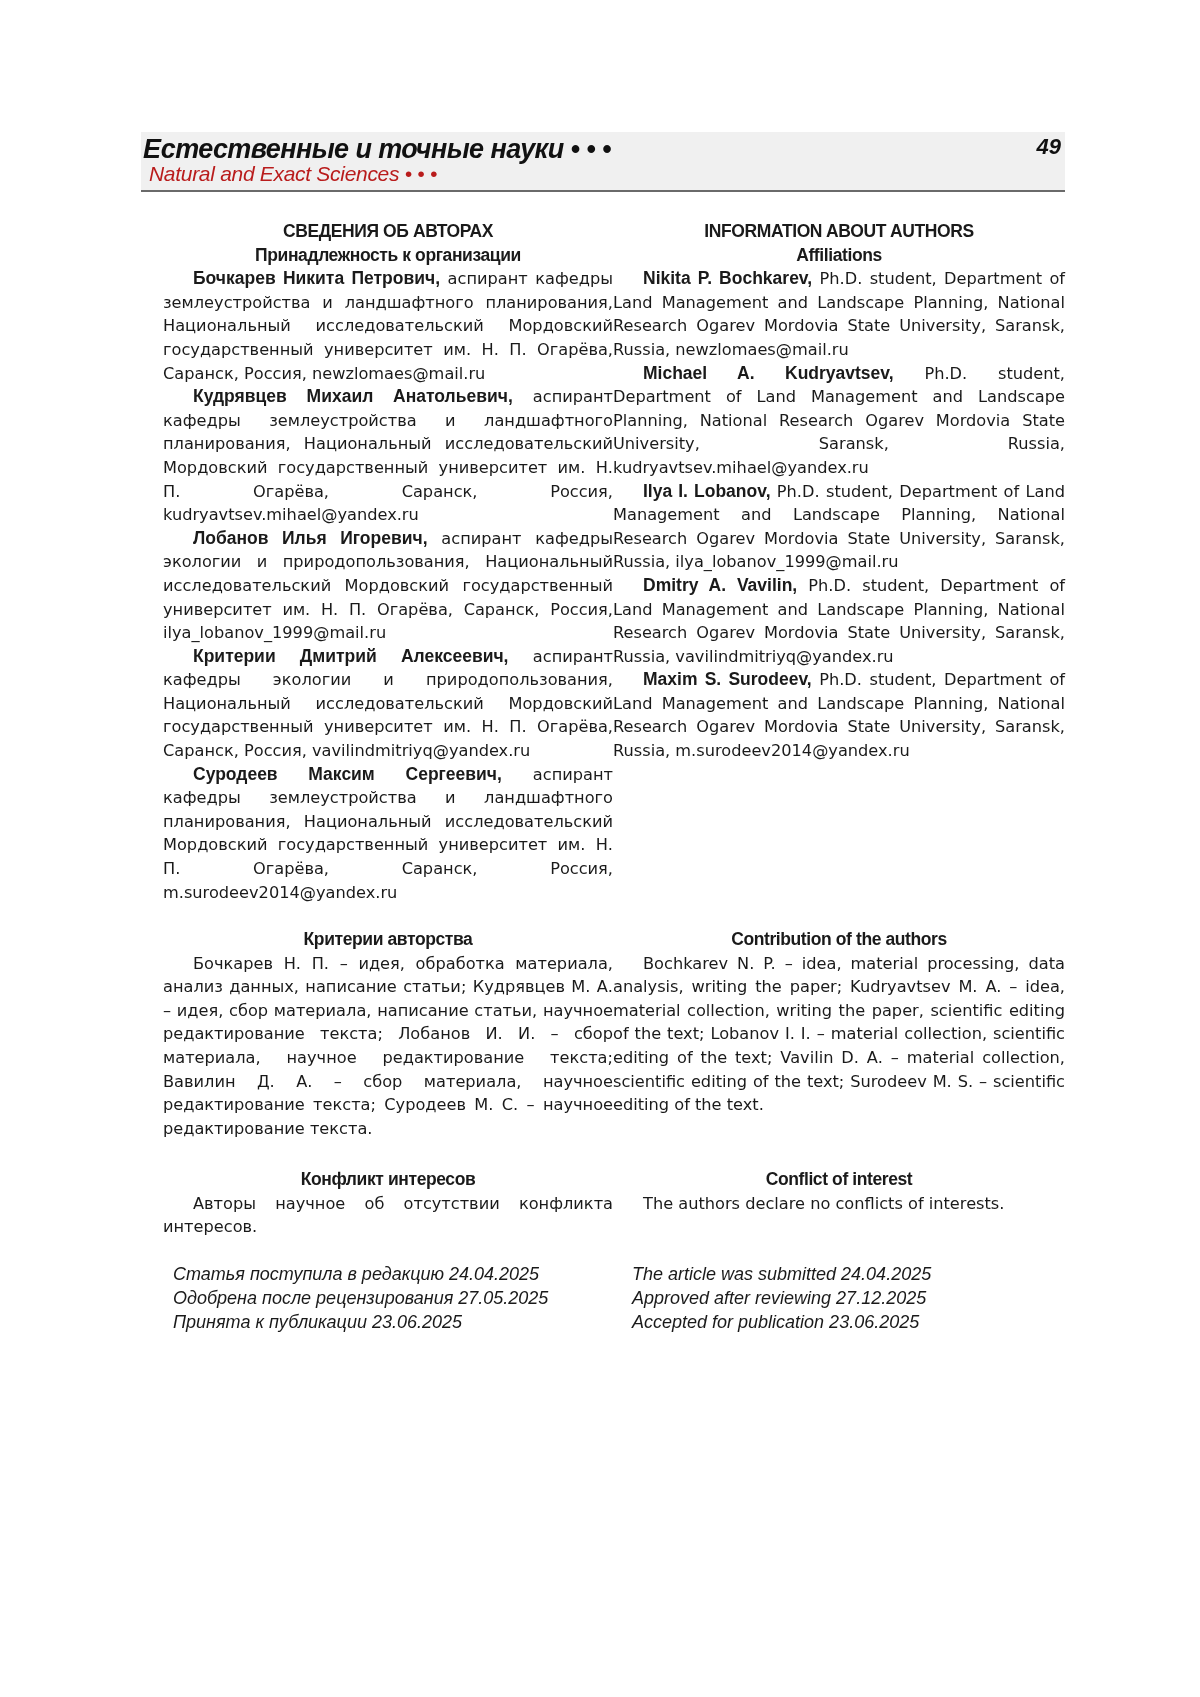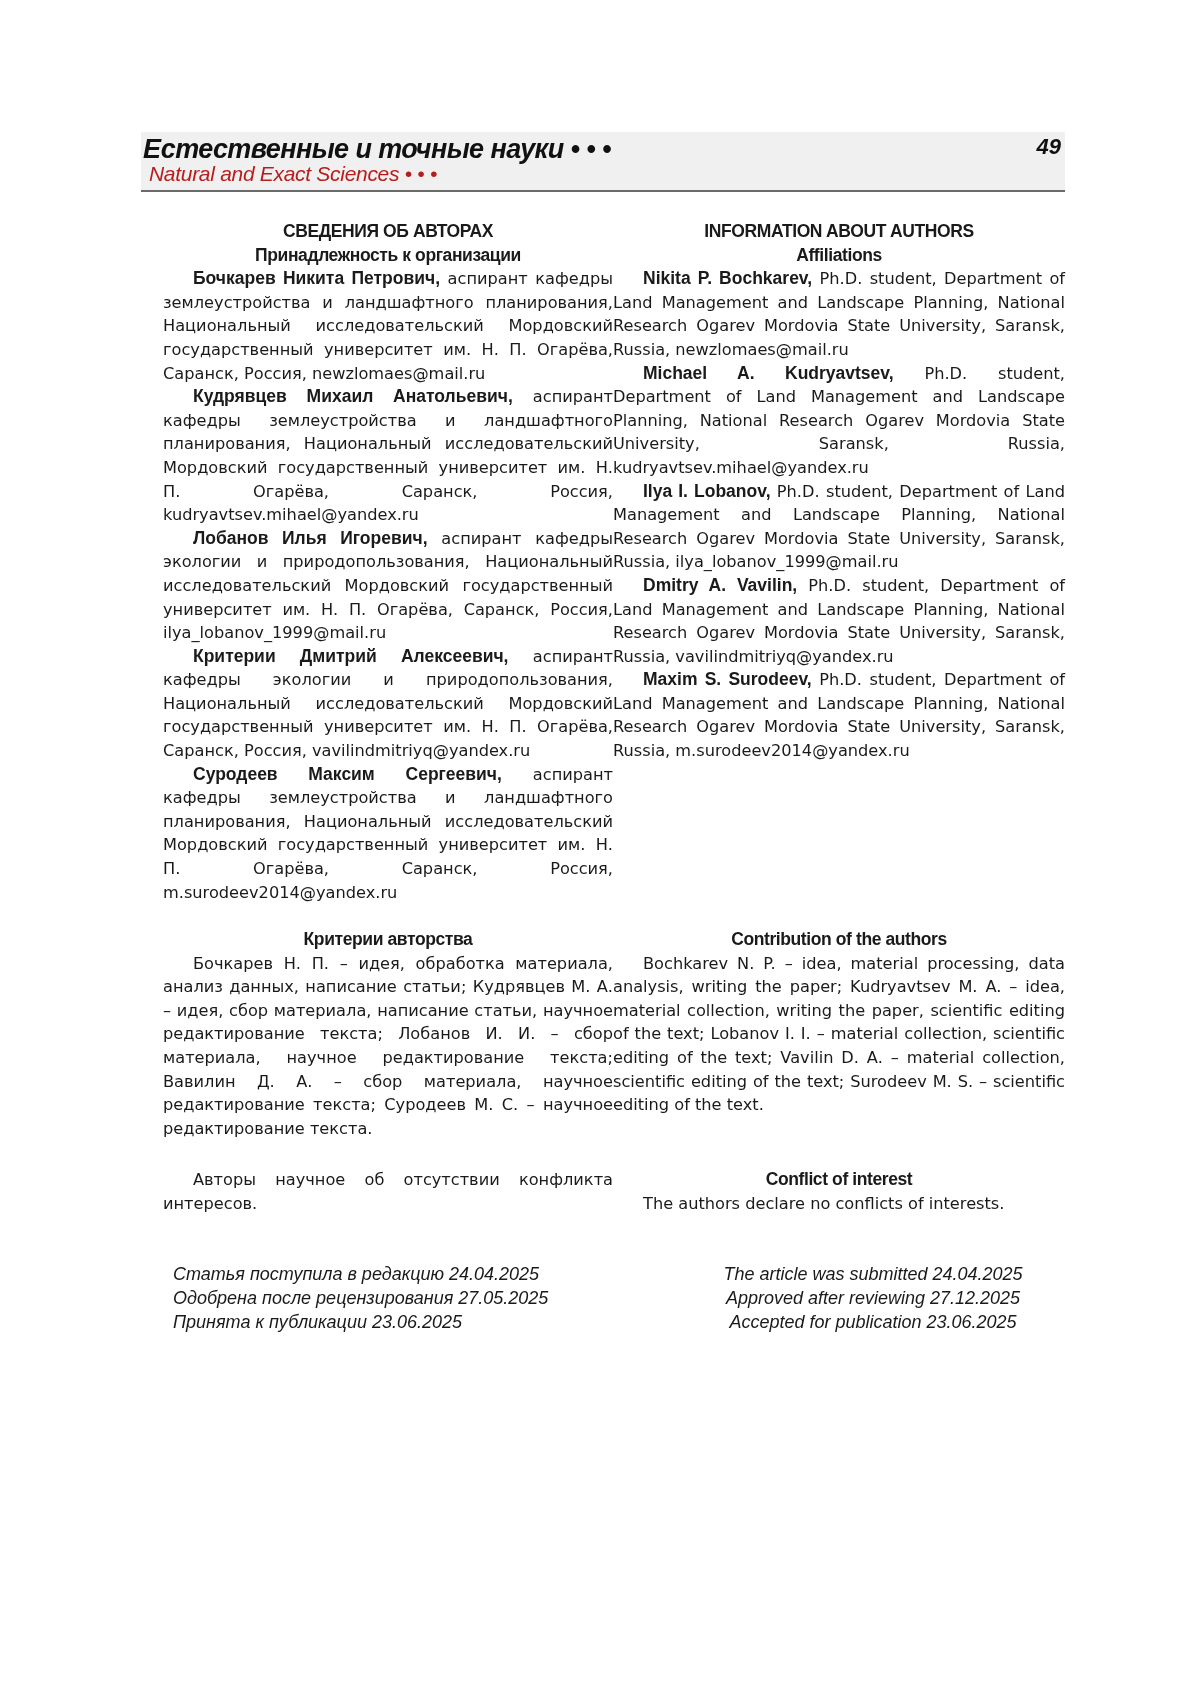--- a/index.html
+++ b/index.html
@@ -77,29 +77,30 @@
 <div class="col col-left" style="top:928px;">
   <h4 class="sec-title">Критерии авторства</h4>
   <p class="para">Бочкарев Н. П. – идея, обработка материала, анализ данных, написание статьи; Кудрявцев М. А. – идея, сбор материала, написание статьи, научное редактирование текста; Лобанов И. И. – сбор материала, научное редактирование текста; Вавилин Д. А. – сбор материала, научное редактирование текста; Суродеев М. С. – научное редактирование текста.</p>
 </div>
 <div class="col col-right" style="top:928px;">
   <h4 class="sec-title">Contribution of the authors</h4>
   <p class="para">Bochkarev N. P. – idea, material processing, data analysis, writing the paper; Kudryavtsev M. A. – idea, material collection, writing the paper, scientific editing of the text; Lobanov I. I. – material collection, scientific editing of the text; Vavilin D. A. – material collection, scientific editing of the text; Surodeev M. S. – scientific editing of the text.</p>
 </div>
 
 <div class="col col-left" style="top:1168px;">
+  <h4 class="sec-title">Конфликт интересов</h4>
   <p class="para">Авторы научное об отсутствии конфликта интересов.</p>
 </div>
 <div class="col col-right" style="top:1168px;">
   <h4 class="sec-title">Conflict of interest</h4>
   <p class="para" style="text-align:left;">The authors declare no conflicts of interests.</p>
 </div>
 
 <div class="block dates" style="left:143px; top:1262px; width:450px;">
   <div>Статья поступила в редакцию 24.04.2025</div>
   <div>Одобрена после рецензирования 27.05.2025</div>
   <div>Принята к публикации 23.06.2025</div>
 </div>
-<div class="block dates" style="left:632px; top:1262px; width:452px;text-align:center;">
+<div class="block dates" style="left:602px; top:1262px; width:452px;">
   <div>The article was submitted 24.04.2025</div>
   <div>Approved after reviewing 27.12.2025</div>
   <div>Accepted for publication 23.06.2025</div>
 </div>
 
 </body></html>

